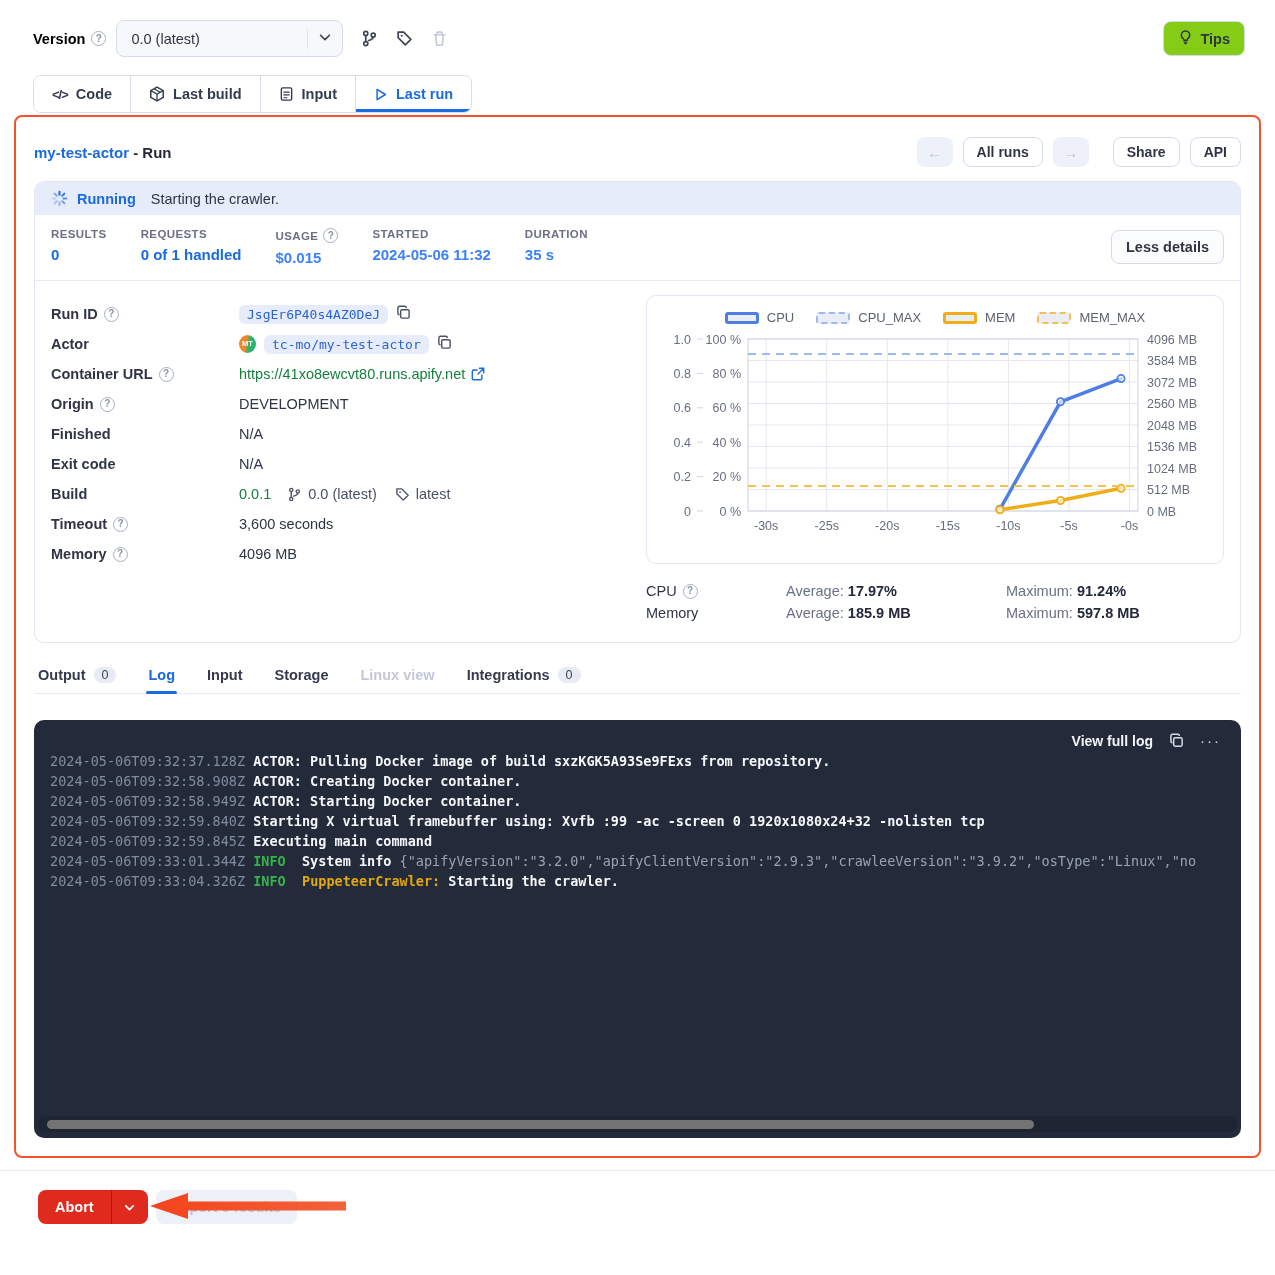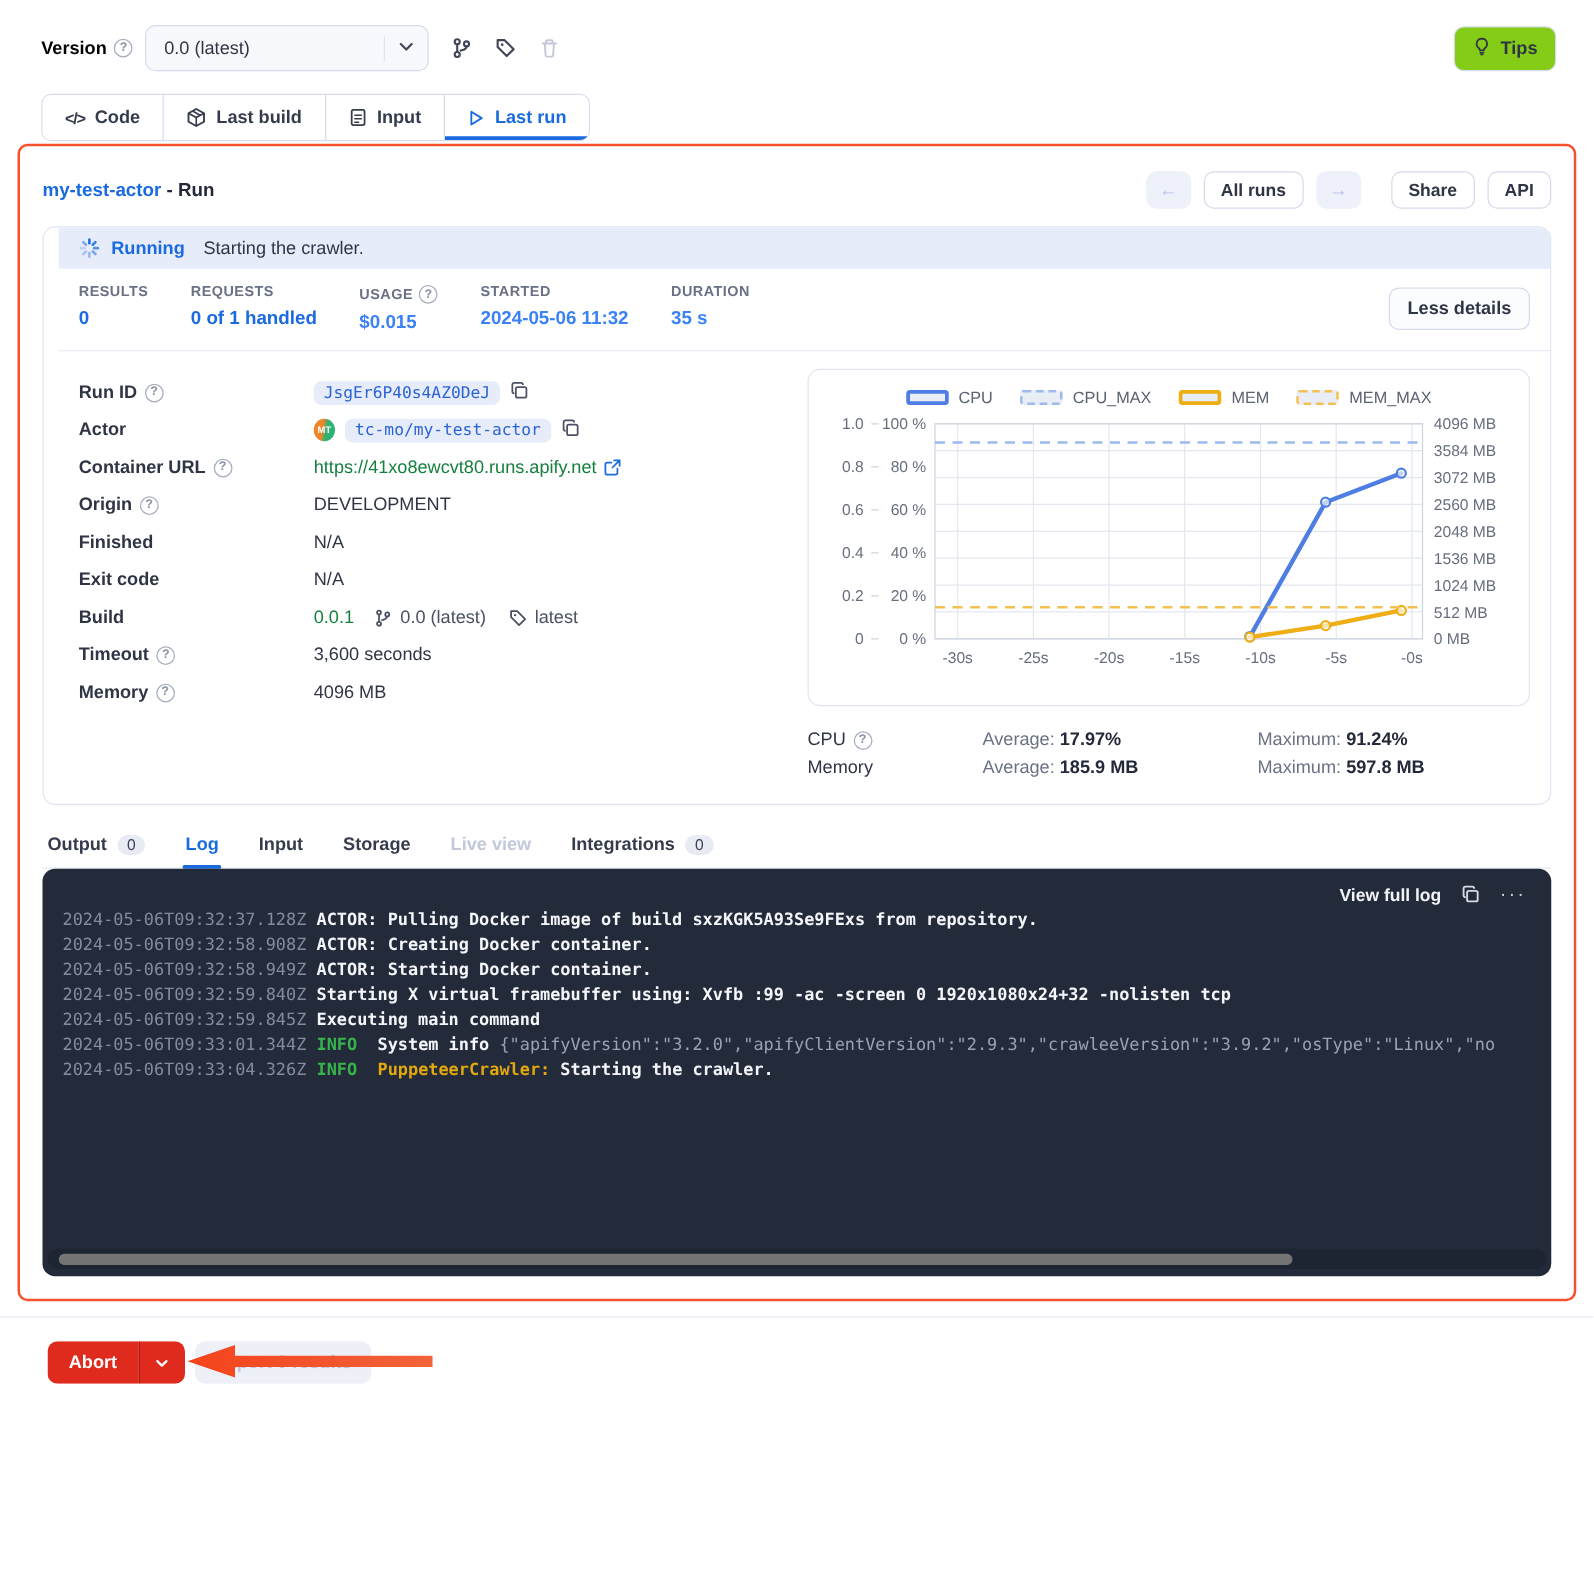--- a/index.html
+++ b/index.html
@@ -36,21 +36,21 @@
   .main-card { margin:2px 14px 0 14px; border:2px solid #f4512c; border-radius:8px; padding:18px; background:#fff; }
   .card-header { display:flex; align-items:center; margin:2px 0 14px; }
   .run-title { font-size:15px; font-weight:700; color:#23293a; }
   .run-title .actor-link { color:#1a6ae0; cursor:pointer; }
   .hdr-buttons { margin-left:auto; display:flex; align-items:center; gap:10px; }
   .nav-btn { width:36px; height:30px; border:none; border-radius:8px; background:#eef0fa; color:#b6bfe4; font-size:15px;
           display:inline-flex; align-items:center; justify-content:center; }
   .hbtn { border:1px solid #d6dbec; background:#fff; border-radius:8px; padding:6px 13px; font-size:14px; font-weight:700; color:#2f3545; cursor:pointer; }
 
   
-  .subcard { border:1px solid #e2e5f3; border-radius:10px; overflow:hidden;padding-left:12px; }
+  .subcard { border:1px solid #e2e5f3; border-radius:10px; overflow:hidden; }
   .status-bar { background:#e7ecfb; display:flex; align-items:center; gap:9px; padding:8px 16px; font-size:14.5px; }
   .status-state { color:#1a6ae0; font-weight:700; }
   .status-msg { color:#2f3545; margin-left:6px; }
   .stats-row { display:flex; align-items:flex-start; padding:13px 16px 14px; border-bottom:1px solid #e8ebf5; }
   .stat { margin-right:34px; }
   .stat-label { font-size:11.5px; font-weight:700; letter-spacing:.4px; color:#6a7186; display:flex; align-items:center; gap:5px; margin-bottom:6px; }
   .stat-value { font-size:15px; font-weight:700; color:#3b82f6; }
   .stat-value.accent { color:#1a6ae0; }
   .less-btn { margin-left:auto; align-self:center; border:1px solid #d6dbec; background:#fbfcfe; border-radius:8px;
           padding:8px 14px; font-size:14.5px; font-weight:700; color:#2f3545; cursor:pointer; }
@@ -85,21 +85,21 @@
   
   .run-tabs { display:flex; gap:28px; margin-top:20px; border-bottom:1px solid #e8eaf3; padding:0 2px; }
   .rtab { display:flex; align-items:center; gap:8px; font-size:14.5px; font-weight:700; color:#353b4c;
           padding:4px 2px 10px; position:relative; cursor:pointer; }
   .rtab.active { color:#1a6ae0; }
   .rtab.active::after { content:""; position:absolute; left:0; right:0; bottom:-1px; height:3px; border-radius:2px; background:#1a6ae0; }
   .rtab.disabled { color:#c2c8da; cursor:default; }
   .rbadge { background:#e8eaf4; color:#3c4354; border-radius:10px; font-size:12.5px; font-weight:400; padding:1px 8px; }
 
   
-  .log-panel { background:#232a39; border-radius:10px; height:326px; position:relative; overflow:hidden; }
+  .log-panel { margin-top:26px; background:#232a39; border-radius:10px; height:418px; position:relative; overflow:hidden; }
   .log-header { display:flex; justify-content:flex-end; align-items:center; gap:16px; padding:12px 20px 0; color:#f2f4f8; }
   .vfl { font-size:14px; font-weight:700; cursor:pointer; }
   .log-ic { color:#d6dae4; display:inline-flex; cursor:pointer; }
   .dots { font-size:15px; letter-spacing:2px; color:#d6dae4; cursor:pointer; }
   .log-body { margin-top:2px; padding-left:16px; font-family:"DejaVu Sans Mono",monospace; font-size:13.5px;
           line-height:20px; white-space:pre; overflow:hidden; }
   .lg-ts { color:#828c9f; }
   .lg-msg { color:#f4f6fa; font-weight:700; }
   .lg-info { color:#36b44a; font-weight:700; }
   .lg-gold { color:#e2a80e; font-weight:700; }
@@ -506,21 +506,21 @@
       <div class="rtab active">
         <span>Log</span>
       </div>
       <div class="rtab">
         <span>Input</span>
       </div>
       <div class="rtab">
         <span>Storage</span>
       </div>
       <div class="rtab disabled">
-        <span>Live view</span>
+        <span>Linux view</span>
       </div>
       <div class="rtab">
         <span>Integrations</span>
         <span class="rbadge">0</span>
       </div>
     </div>
 
   <div class="log-panel">
     <div class="log-header">
       <span class="vfl">View full log</span>

